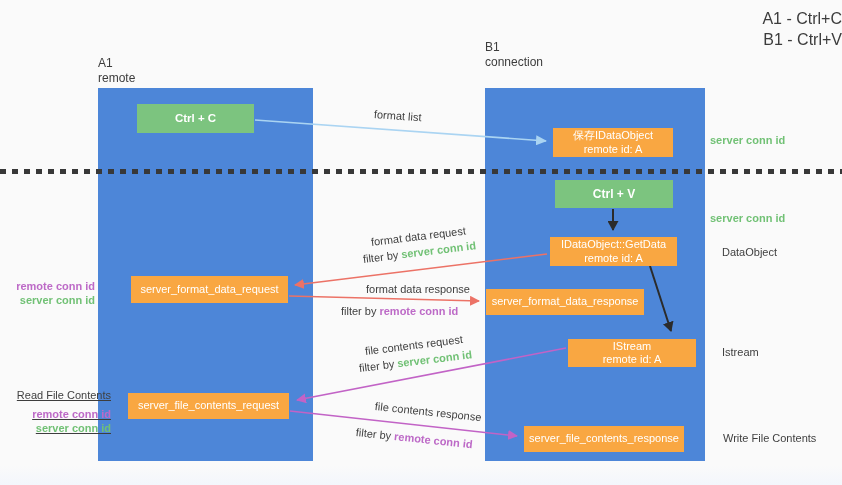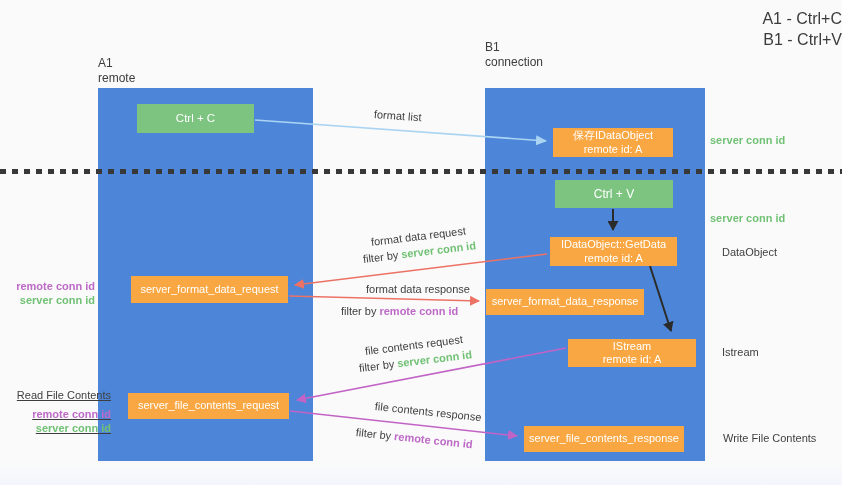--- a/index.html
+++ b/index.html
@@ -23,21 +23,21 @@
   #hdr-a1 { left: 98px;  top: 56px; width: 215px; }
   #hdr-b1 { left: 485px; top: 40px; width: 220px; }
   
   #dotted-line {
     left: 0; top: 169px; width: 842px; height: 5px; z-index: 3;
     background: repeating-linear-gradient(90deg, #383838 0 6px, transparent 6px 12px);
   }
   
   .node { z-index: 4; display: flex; flex-direction: column; align-items: center; justify-content: center;
           color: #ffffff; font-size: 11px; line-height: 1.22; text-align: center; white-space: nowrap; }
-  .node.green  { background: #7cc47f; }
+  .node.green  { background: #7cc47f; font-weight: bold; }
   .node.orange { background: #f9a742; }
   #box-ctrl-c   { left: 137px; top: 104px; width: 117px; height: 29px; font-size: 11.5px; }
   #box-save-obj { left: 553px; top: 128px; width: 120px; height: 29px; }
   #box-ctrl-v   { left: 555px; top: 180px; width: 118px; height: 28px; font-size: 12px; }
   #box-getdata  { left: 550px; top: 237px; width: 127px; height: 29px; }
   #box-fmt-req  { left: 131px; top: 276px; width: 157px; height: 27px; }
   #box-fmt-resp { left: 486px; top: 289px; width: 158px; height: 26px; }
   #box-istream  { left: 568px; top: 339px; width: 128px; height: 28px; }
   #box-file-req { left: 128px; top: 393px; width: 161px; height: 26px; }
   #box-file-resp{ left: 524px; top: 426px; width: 160px; height: 26px; }

